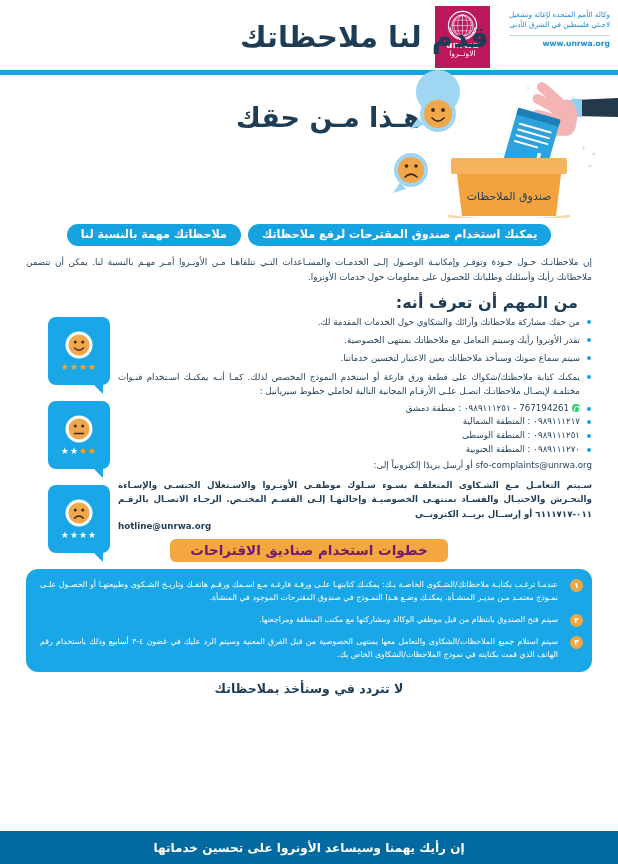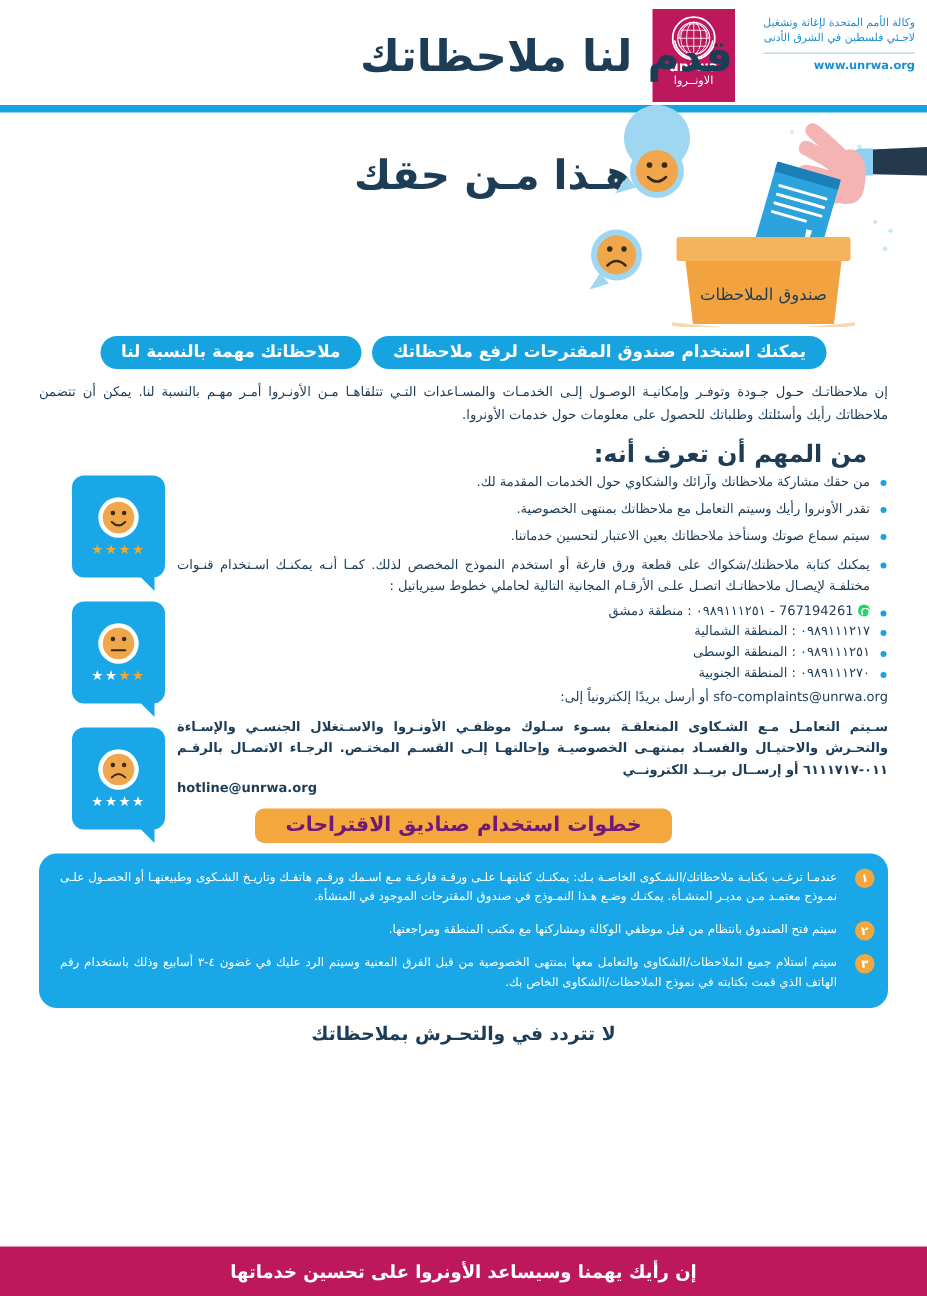--- a/index.html
+++ b/index.html
@@ -139,21 +139,21 @@
     display:flex; align-items:center; justify-content:center;
   }
   .step-text { font-size:7.9px; line-height:1.66; text-align:justify; }
 
   .tagline {
     text-align:center; margin-top:9px;
     font-size:12.5px; font-weight:bold; color:#1d3c56;
   }
   .footer {
     position:absolute; bottom:0; left:0; width:100%; height:33px;
-    background:#be185d; color:#fff; display:flex;
+    background:#0369a1; color:#fff; display:flex;
     align-items:center; justify-content:center;
     font-size:12px; font-weight:bold;
   }
 </style>
 </head>
 <body>
 
 <div class="header">
   <div class="logo-block">
     <div class="logo-text">
@@ -341,17 +341,17 @@
   <div class="step">
     <span class="step-num">٢</span>
     <div class="step-text">سيتم فتح الصندوق بانتظام من قبل موظفي الوكالة ومشاركتها مع مكتب المنطقة ومراجعتها.</div>
   </div>
   <div class="step">
     <span class="step-num">٣</span>
     <div class="step-text">سيتم استلام جميع الملاحظات/الشكاوى والتعامل معها بمنتهى الخصوصية من قبل الفرق المعنية وسيتم الرد عليك في غضون ٤-٣ أسابيع وذلك باستخدام رقم الهاتف الذي قمت بكتابته في نموذج الملاحظات/الشكاوى الخاص بك.</div>
   </div>
 </div>
 
-<div class="tagline">لا تتردد في والتحـرش بملاحظاتك</div>
+<div class="tagline">لا تتردد في وسنأخذ بملاحظاتك</div>
 
 <div class="footer">
   <span>إن رأيك يهمنا وسيساعد الأونروا على تحسين خدماتها</span>
 </div>
 
 </body></html>

